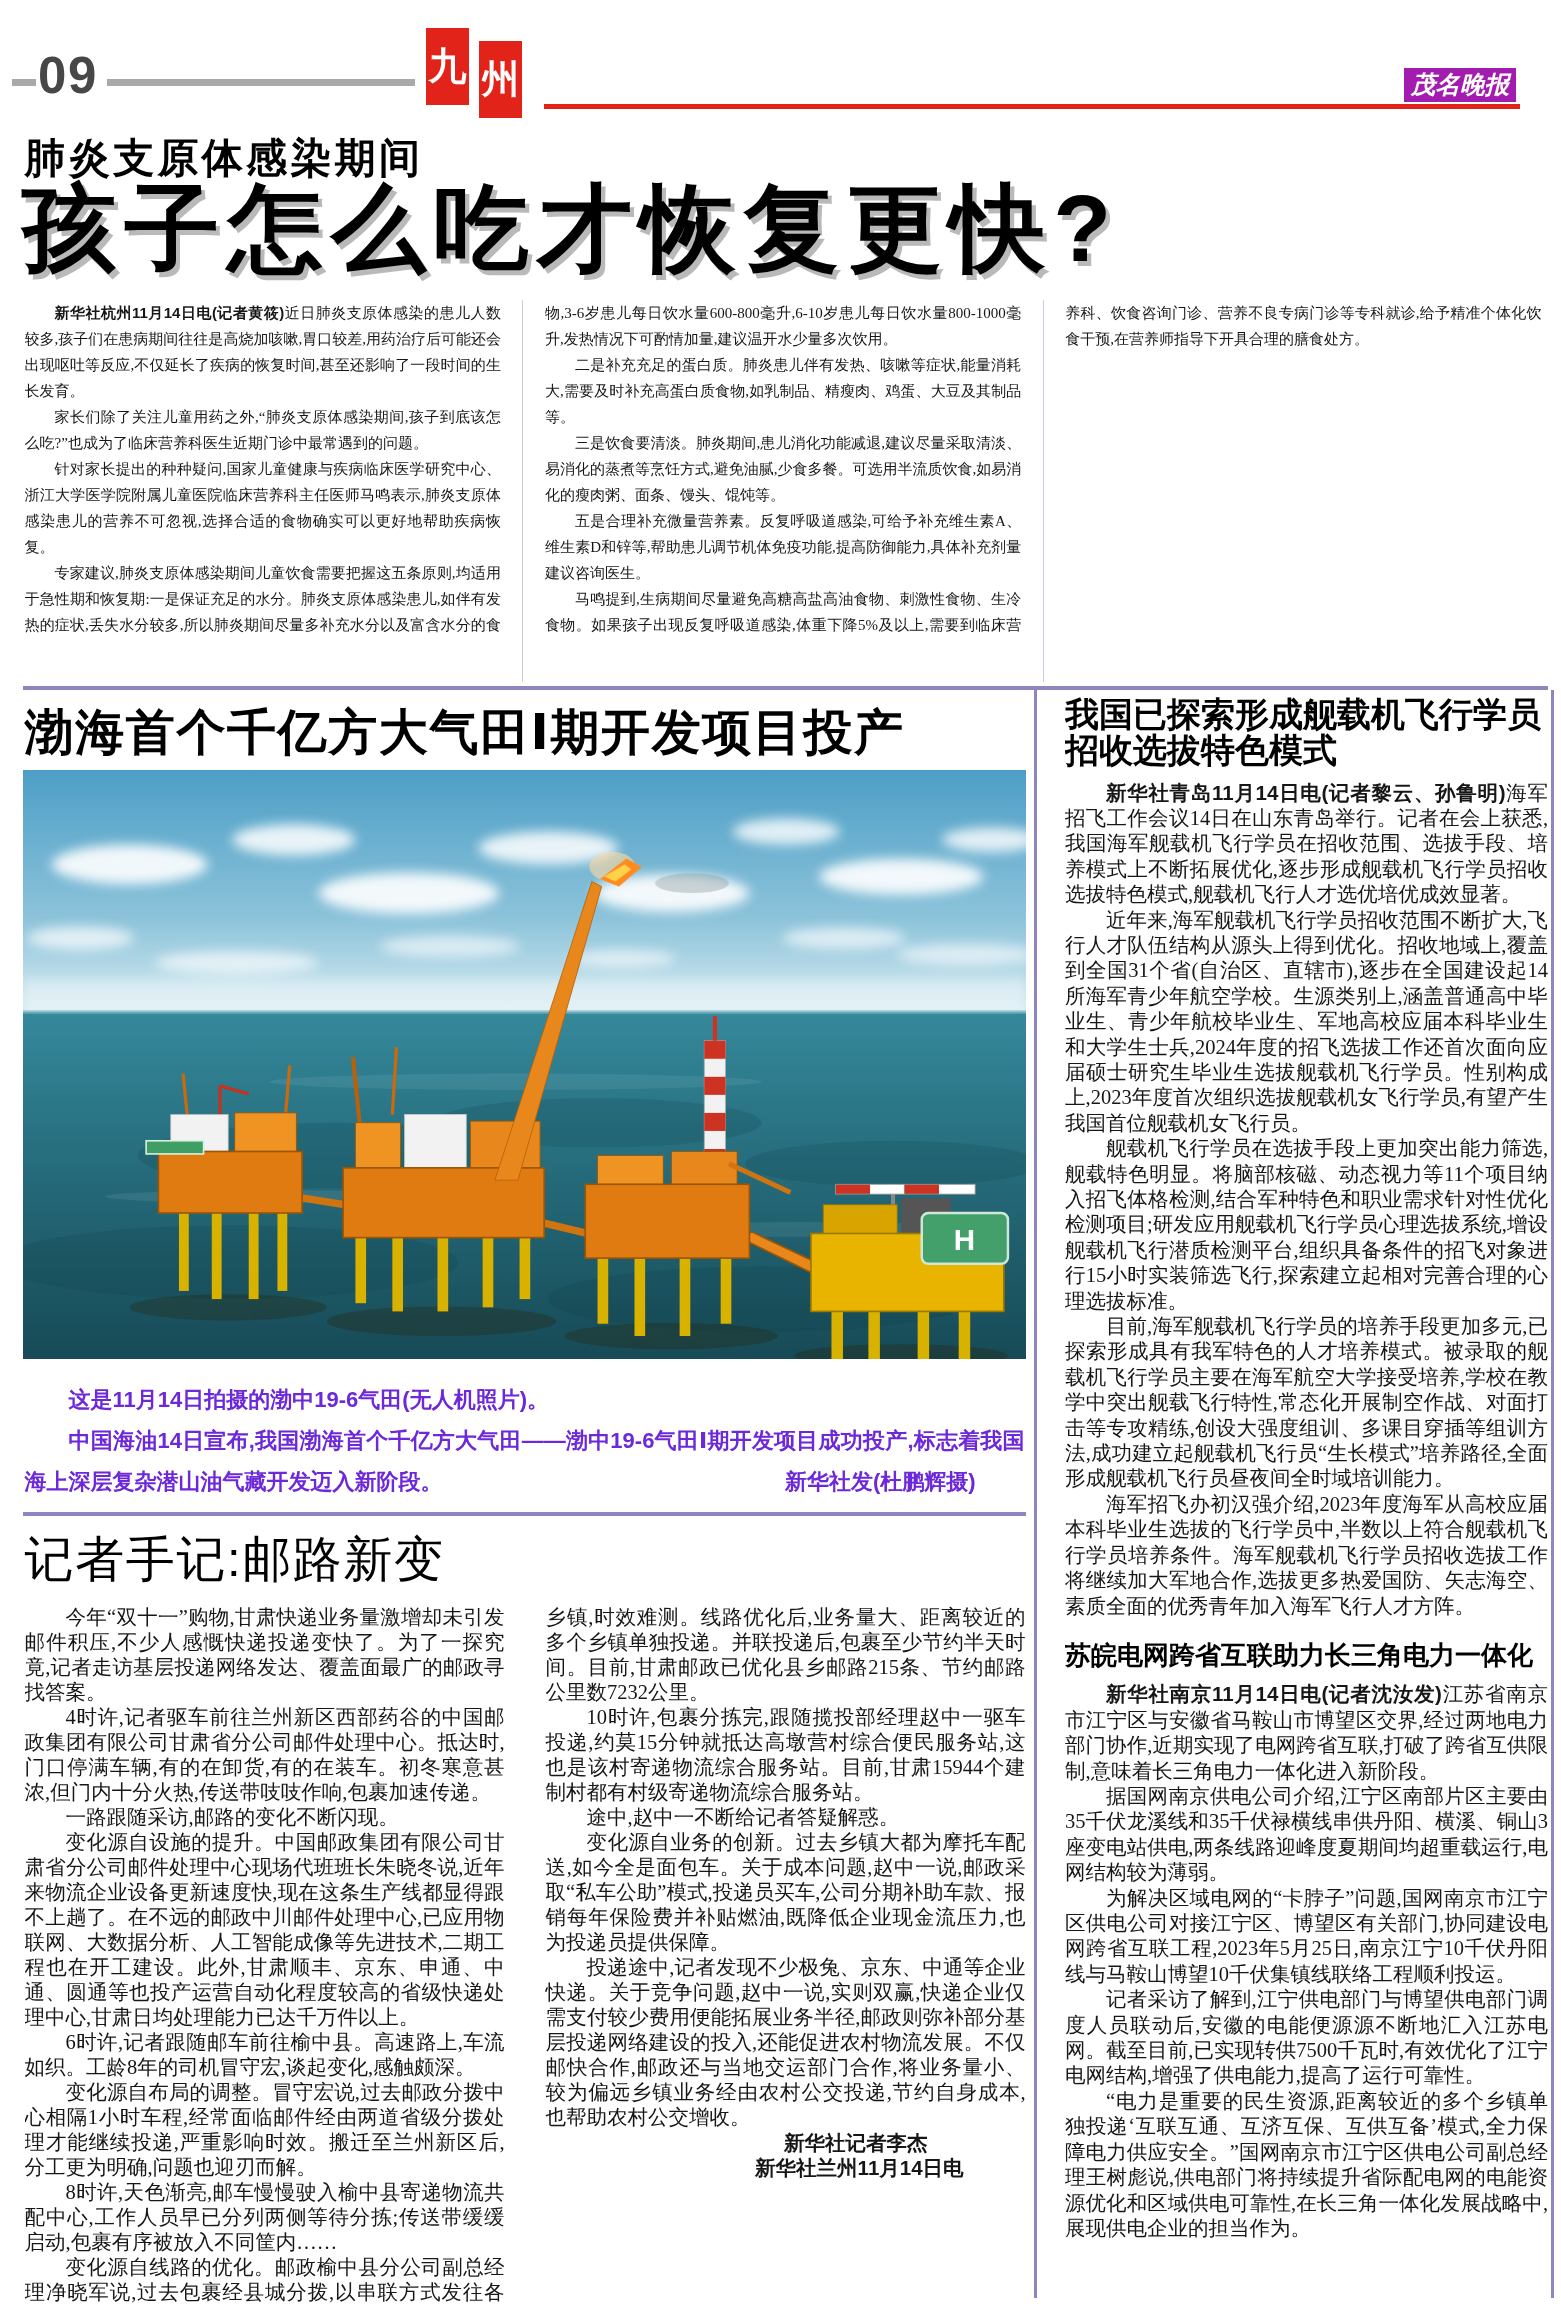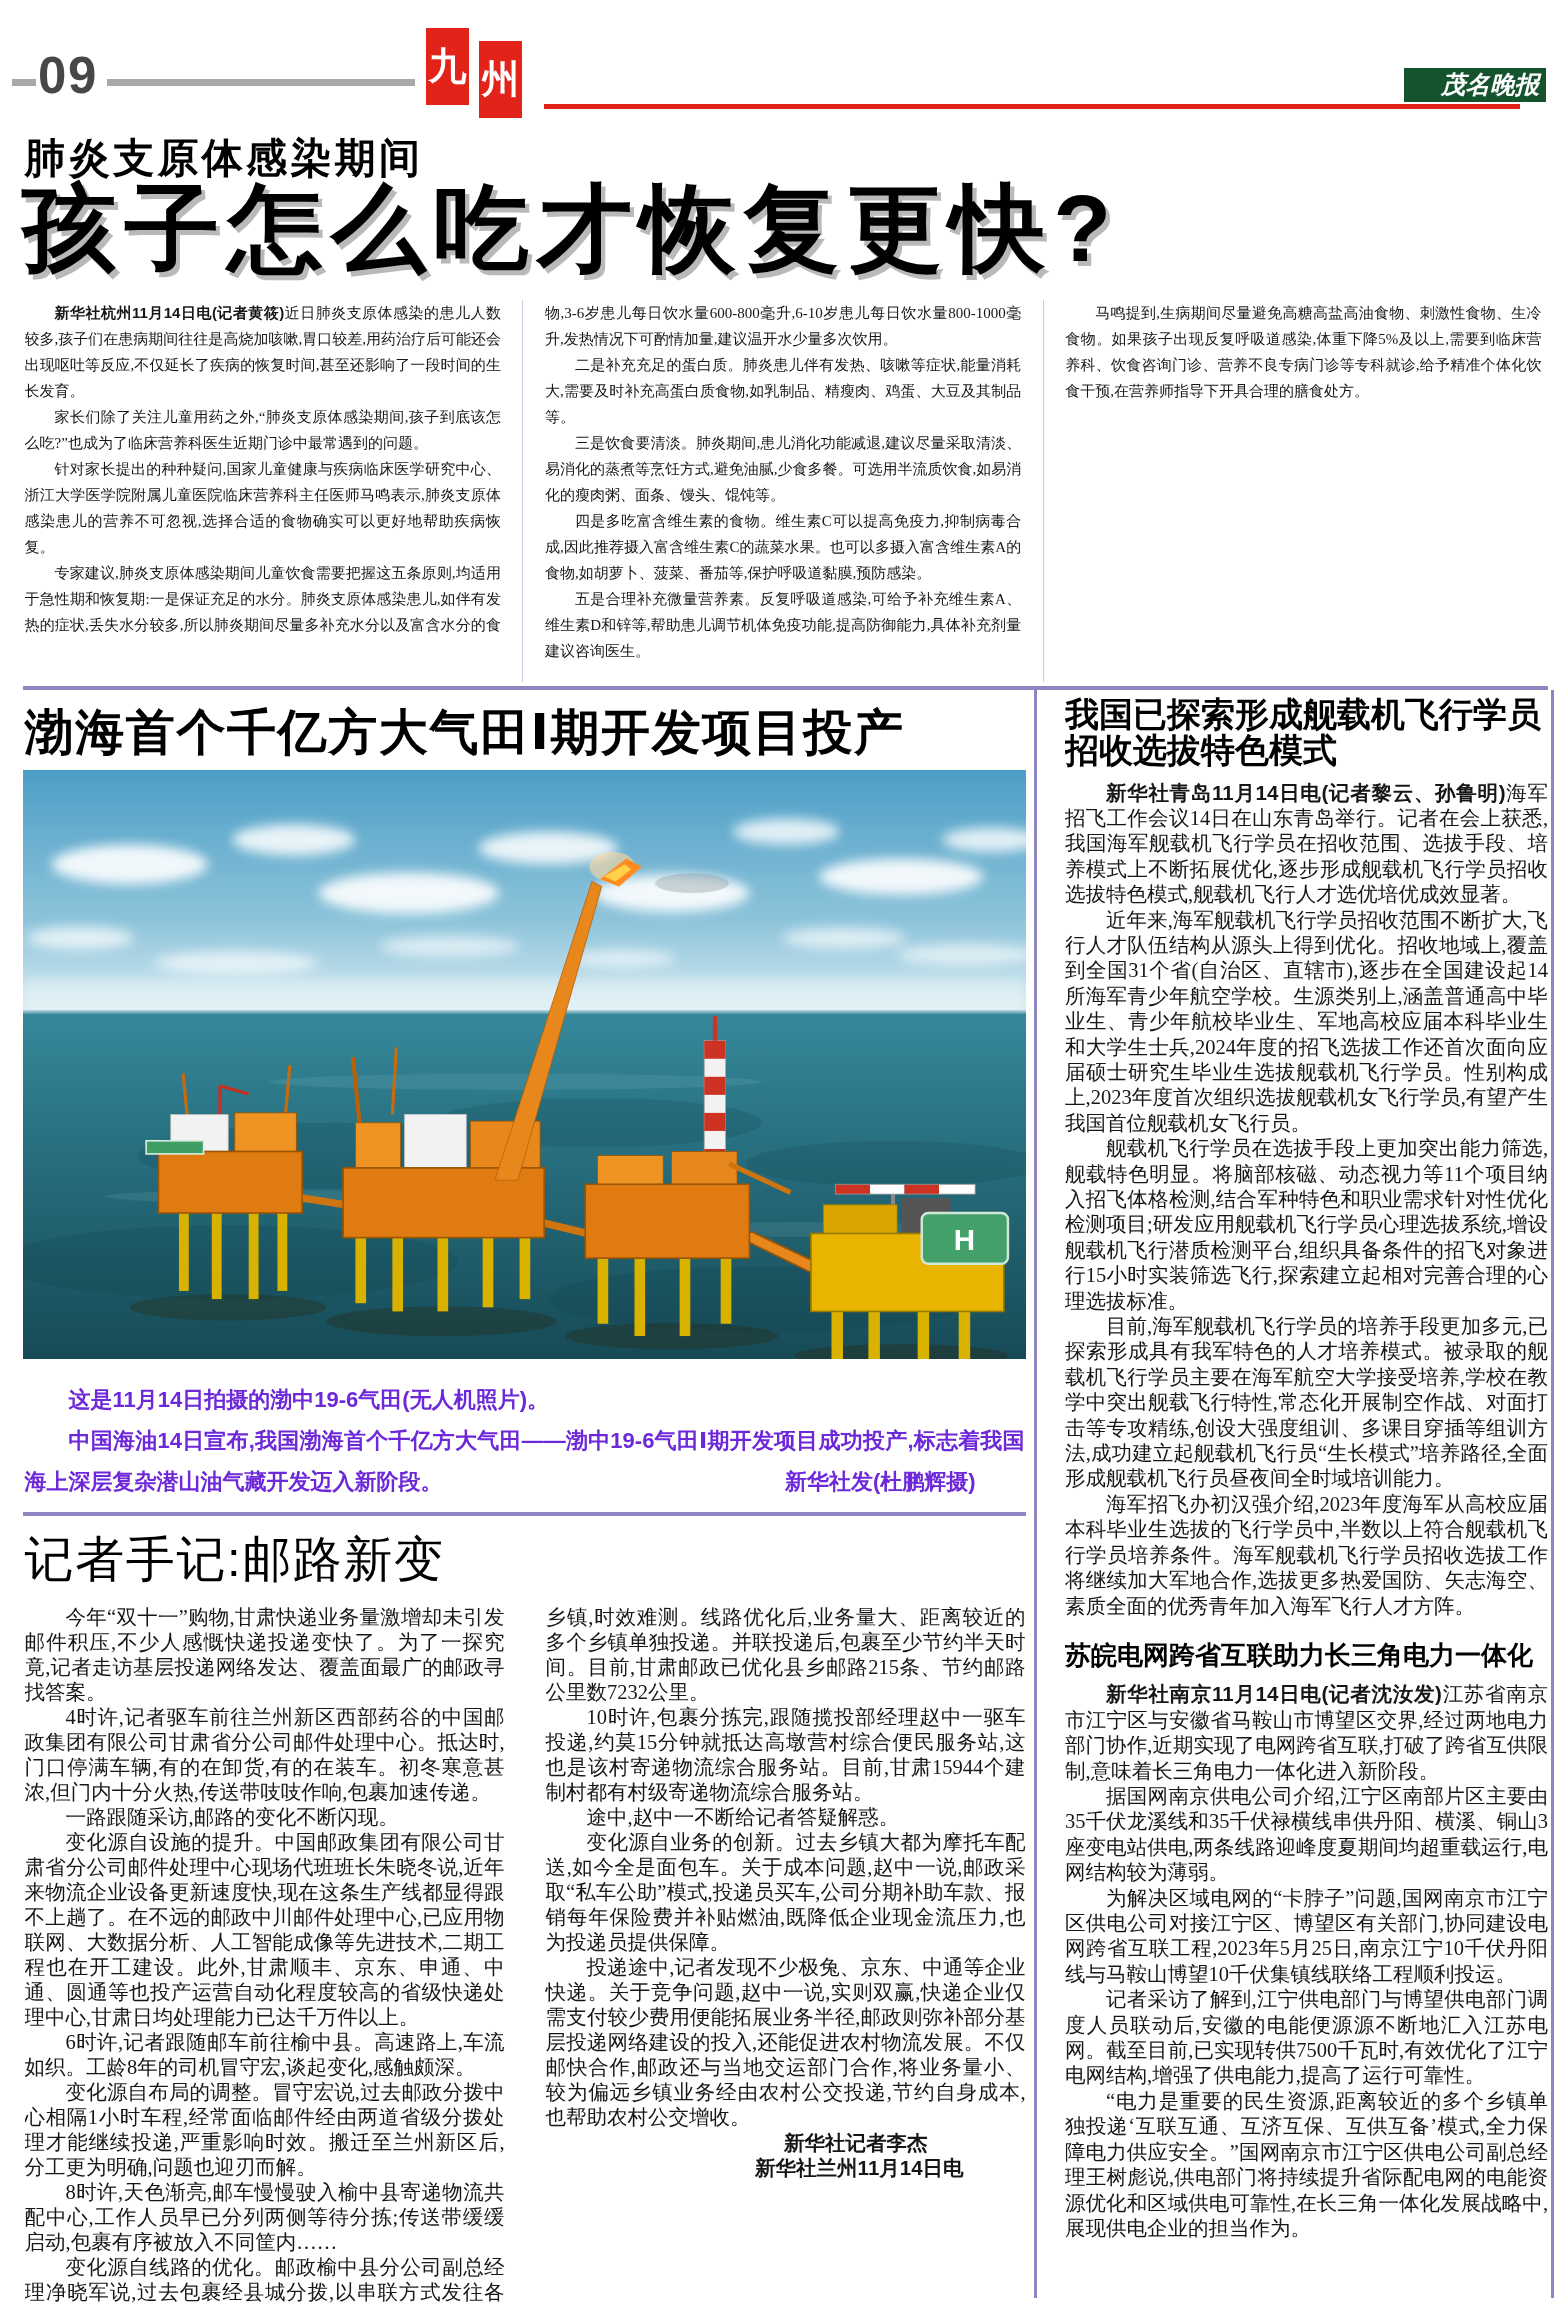--- a/index.html
+++ b/index.html
@@ -11,23 +11,23 @@
               font-weight:bold; font-size:51px; color:#474747; letter-spacing:1.6px; }
   .dash-l  { position:absolute; left:11.5px;  top:79px; width:24.6px;  height:7.4px; background:#a9a9a9; }
   .rule-gray { position:absolute; left:107px; top:79px; width:308px; height:7.4px; background:#a9a9a9; }
   .sec-box { position:absolute; width:43px; height:77px; background:#e2231a; color:#fff; text-align:center;
              font-family:"Liberation Sans","DejaVu Sans",sans-serif; font-weight:bold; font-size:38px; line-height:77px; }
   .sec-box.jiu  { left:426px; top:28px; }
   .sec-box.zhou { left:479px; top:41px; }
   .date-bar { position:absolute; left:544px; top:69px; width:976px; height:33px; background:#e6e6e6;
               font-family:"Liberation Sans","DejaVu Sans",sans-serif; font-size:18px; line-height:33px;
               text-align:center; color:#1c1c1c; }
-  .masthead { position:absolute; left:1404px; top:68px; width:112px; height:34px; background:#14532d;
+  .masthead { position:absolute; left:1404px; top:68px; width:112px; height:34px; background:#a21caf;
               color:#fff; font-family:"Liberation Serif","DejaVu Serif",serif; font-weight:bold; font-style:italic;
-              font-size:24.6px; line-height:34px; text-align:center;padding-left:30px; }
+              font-size:24.6px; line-height:34px; text-align:center; }
   .rule-red { position:absolute; left:544px; top:104px; width:976px; height:4.9px; background:#e2231a; }
 
   
   .kicker { position:absolute; left:24.6px; top:131px; font-family:"Liberation Sans","DejaVu Sans",sans-serif;
             font-weight:bold; font-size:41px; color:#000; letter-spacing:3.3px; }
   .headline-main { position:absolute; left:21.3px; top:181px; font-family:"Liberation Sans","DejaVu Sans",sans-serif;
             font-weight:900; font-size:95px; line-height:1; color:#000; letter-spacing:8.2px; white-space:nowrap;
             text-shadow:4.1px 4.9px 0 #b9b9b9; }
   .lead-body { position:absolute; left:24.6px; top:300px; width:1517px; height:382px;
             column-count:3; column-gap:44px; column-fill:auto; overflow:hidden;
@@ -87,21 +87,20 @@
 
   <div class="kicker">肺炎支原体感染期间</div>
   <div class="headline-main">孩子怎么吃才恢复更快?</div>
   <div class="lead-body">
     <p><strong class="intro-b">新华社杭州11月14日电(记者黄筱)</strong><span>近日肺炎支原体感染的患儿人数较多,孩子们在患病期间往往是高烧加咳嗽,胃口较差,用药治疗后可能还会出现呕吐等反应,不仅延长了疾病的恢复时间,甚至还影响了一段时间的生长发育。</span></p>
     <p>家长们除了关注儿童用药之外,“肺炎支原体感染期间,孩子到底该怎么吃?”也成为了临床营养科医生近期门诊中最常遇到的问题。</p>
     <p>针对家长提出的种种疑问,国家儿童健康与疾病临床医学研究中心、浙江大学医学院附属儿童医院临床营养科主任医师马鸣表示,肺炎支原体感染患儿的营养不可忽视,选择合适的食物确实可以更好地帮助疾病恢复。</p>
     <p>专家建议,肺炎支原体感染期间儿童饮食需要把握这五条原则,均适用于急性期和恢复期:一是保证充足的水分。肺炎支原体感染患儿,如伴有发热的症状,丢失水分较多,所以肺炎期间尽量多补充水分以及富含水分的食物,3-6岁患儿每日饮水量600-800毫升,6-10岁患儿每日饮水量800-1000毫升,发热情况下可酌情加量,建议温开水少量多次饮用。</p>
     <p>二是补充充足的蛋白质。肺炎患儿伴有发热、咳嗽等症状,能量消耗大,需要及时补充高蛋白质食物,如乳制品、精瘦肉、鸡蛋、大豆及其制品等。</p>
     <p>三是饮食要清淡。肺炎期间,患儿消化功能减退,建议尽量采取清淡、易消化的蒸煮等烹饪方式,避免油腻,少食多餐。可选用半流质饮食,如易消化的瘦肉粥、面条、馒头、馄饨等。</p>
-    <p>四是多吃富含维生素的食物。维生素C可以提高免疫力,抑制病毒合成,因此推荐摄入富含维生素C的蔬菜水果。也可以多摄入富含维生素A的食物,如胡萝卜、菠菜、番茄等,保护呼吸道黏膜,预防感染。</p>
     <p>五是合理补充微量营养素。反复呼吸道感染,可给予补充维生素A、维生素D和锌等,帮助患儿调节机体免疫功能,提高防御能力,具体补充剂量建议咨询医生。</p>
     <p>马鸣提到,生病期间尽量避免高糖高盐高油食物、刺激性食物、生冷食物。如果孩子出现反复呼吸道感染,体重下降5%及以上,需要到临床营养科、饮食咨询门诊、营养不良专病门诊等专科就诊,给予精准个体化饮食干预,在营养师指导下开具合理的膳食处方。</p>
   </div>
 
   <div class="hr-purple hr-top"></div>
   <div class="vr-main"></div>
   <div class="vr-right"></div>
 
   <div class="bohai-headline">渤海首个千亿方大气田Ⅰ期开发项目投产</div>
 

